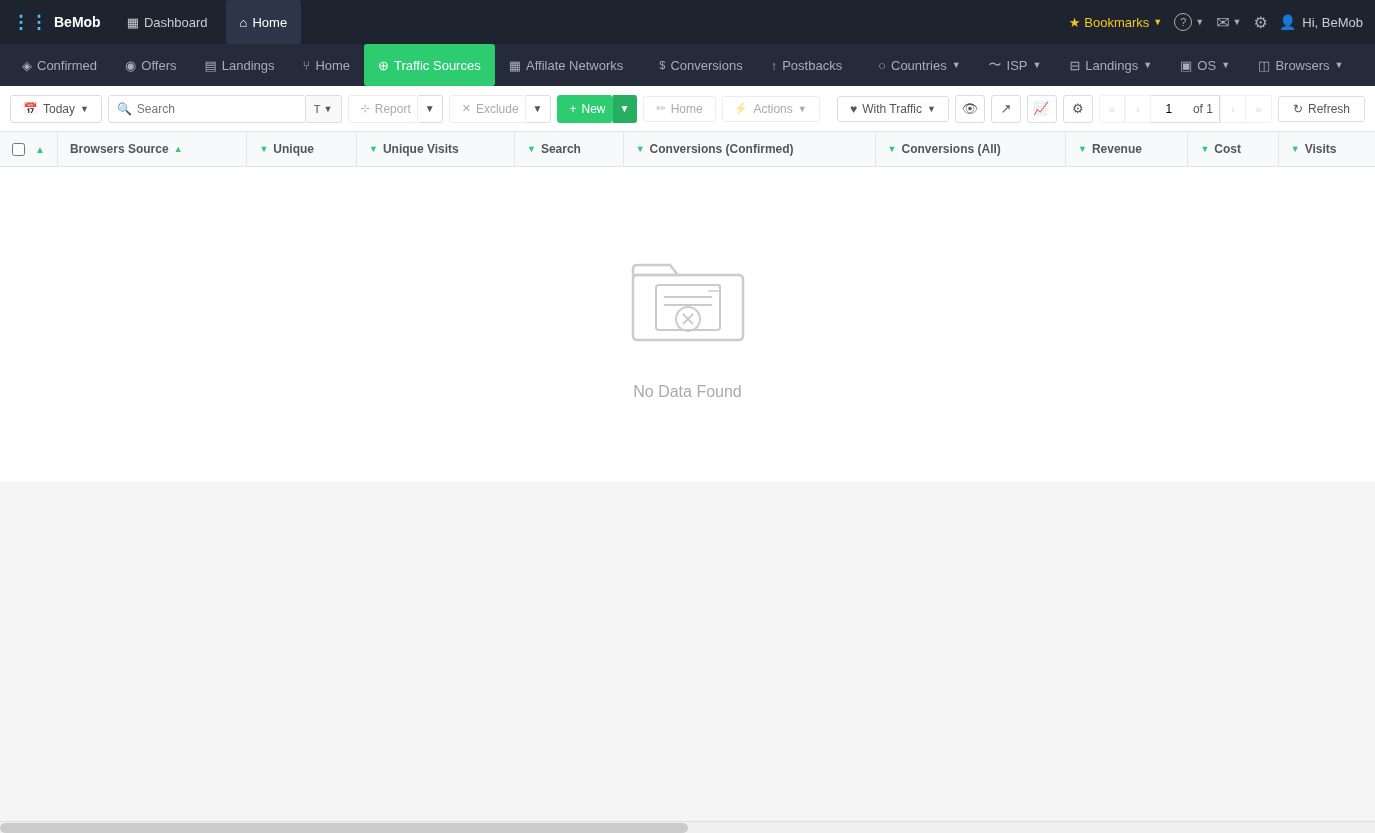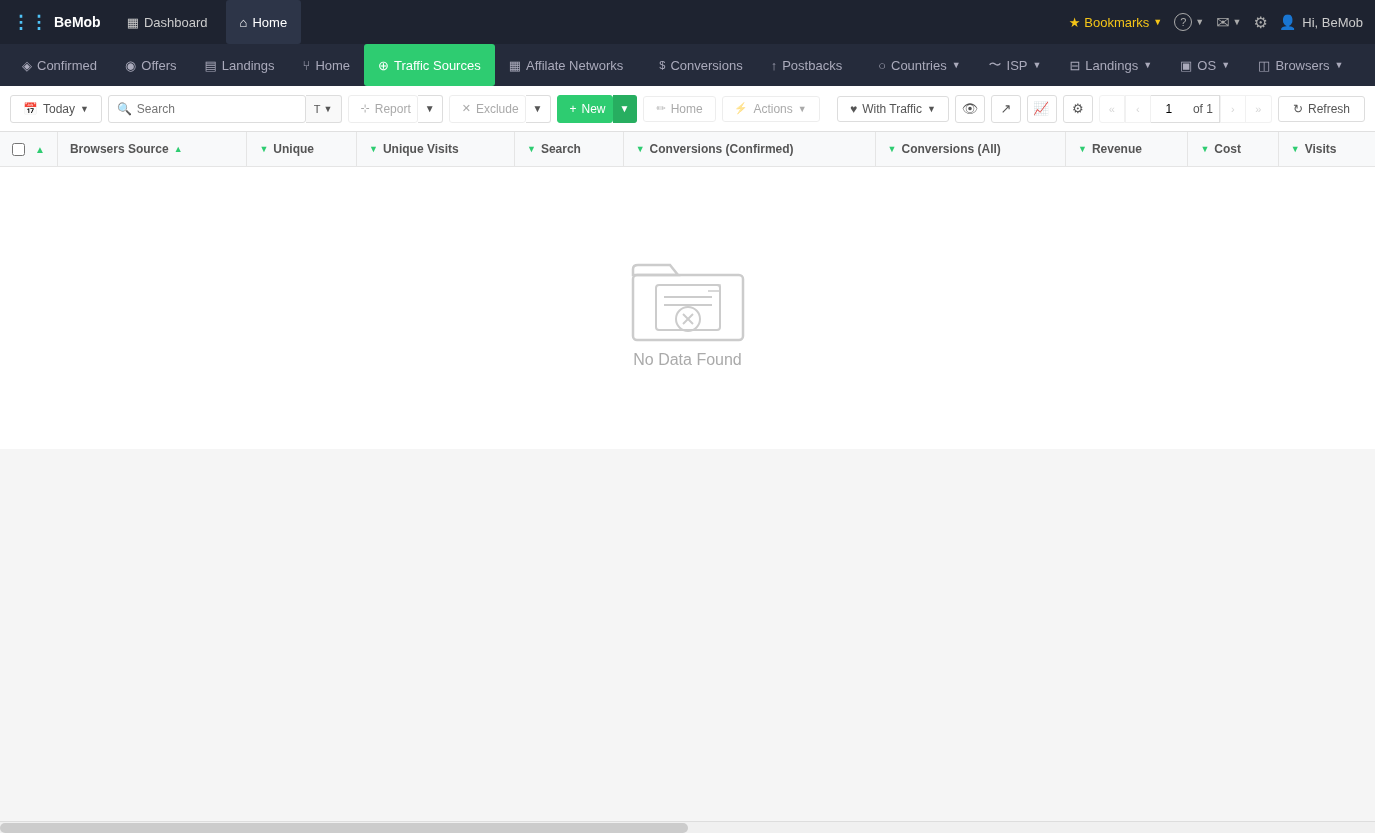--- a/index.html
+++ b/index.html
@@ -129,21 +129,21 @@
       padding: 10px 12px; text-align: left; font-weight: 600; font-size: 12px; color: #555;
       white-space: nowrap; user-select: none; cursor: pointer;
     }
     .data-table th:last-child { border-right: none; }
     .data-table th .th-inner { display: flex; align-items: center; gap: 5px; }
     .th-checkbox { width: 40px; }
 
     
     .empty-state {
       display: flex; flex-direction: column; align-items: center; justify-content: center;
-      padding: 80px 20px; gap: 4px;
+      padding: 80px 20px; gap: 36px;
     }
     .empty-folder {
       width: 120px; height: 100px; position: relative;
     }
     .empty-folder svg { width: 120px; height: 100px; }
     .empty-text { color: #aaa; font-size: 16px; }
 
     
     .scroll-bar-container {
       position: fixed; bottom: 0; left: 0; right: 0; height: 12px;

